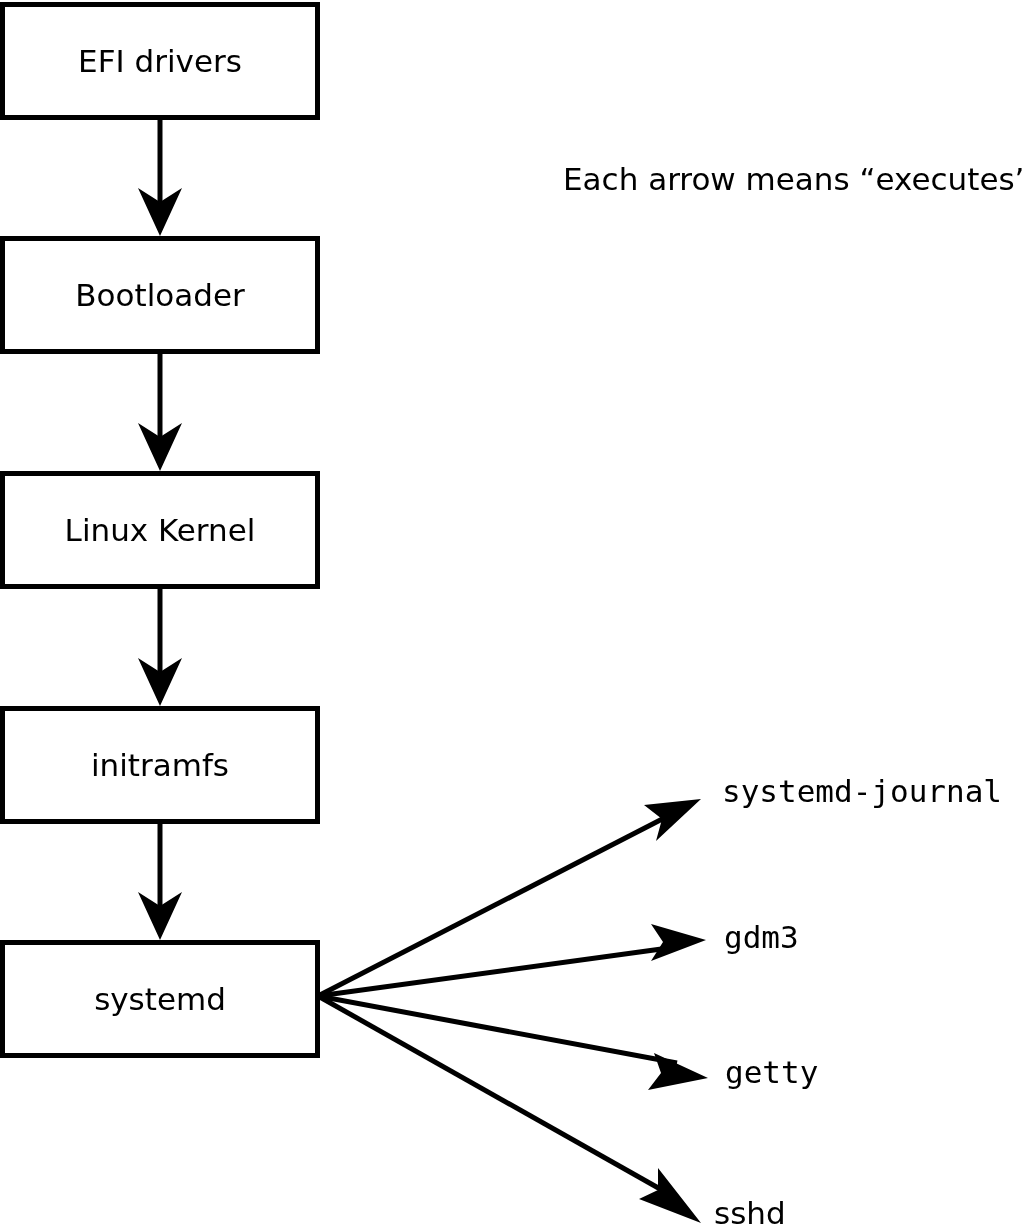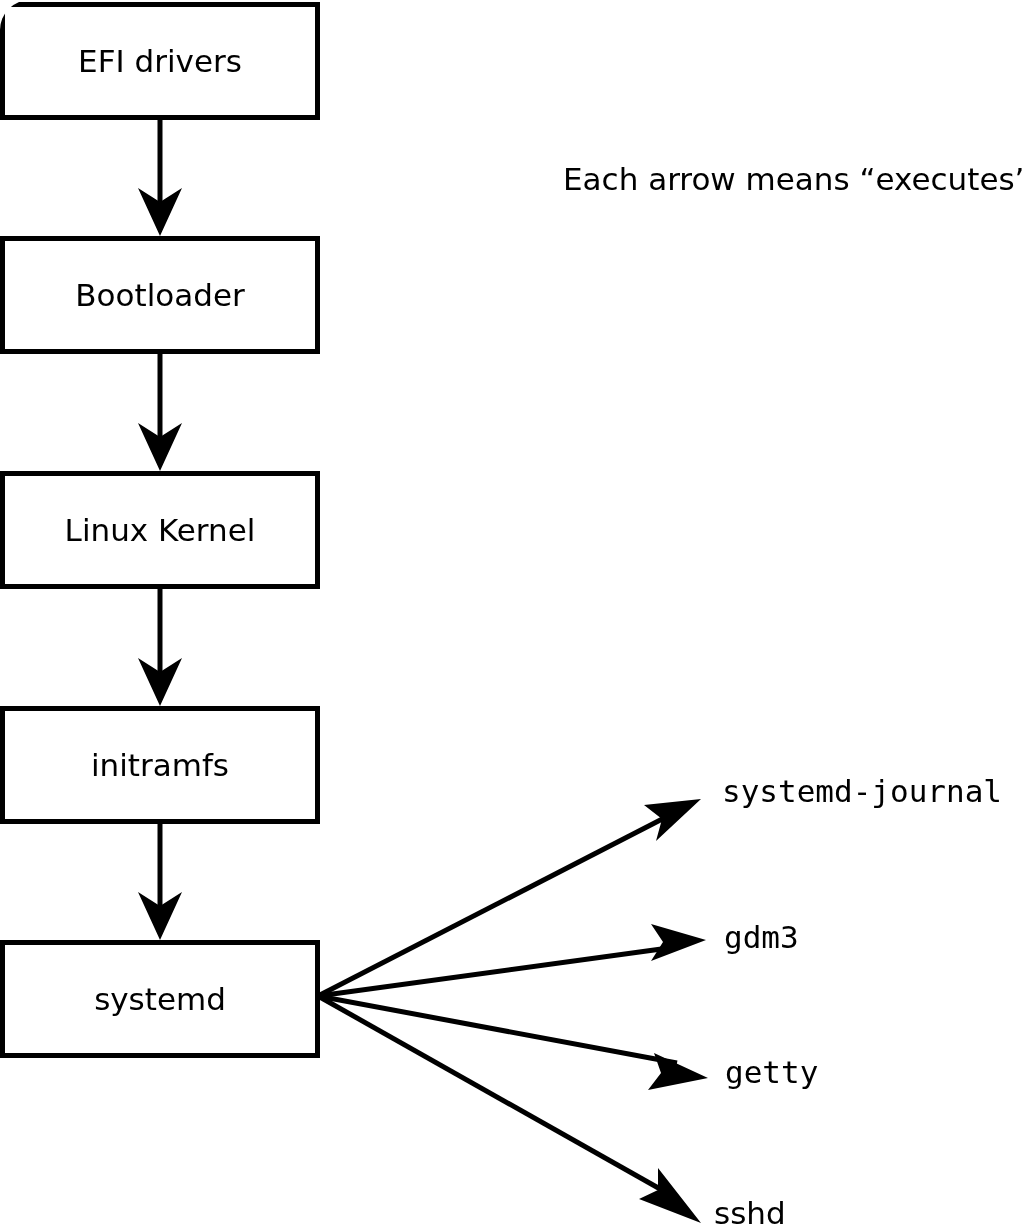--- a/index.html
+++ b/index.html
@@ -11,21 +11,20 @@
   body {
     font-family: "DejaVu Sans", sans-serif;
     color: #000000;
   }
   #diagram-root {
     position: relative;
     width: 1023px;
     height: 1230px;
     background: #ffffff;
     overflow: hidden;
-    border-radius: 30px;
   }
   #diagram-svg {
     position: absolute;
     left: 0;
     top: 0;
     width: 1023px;
     height: 1230px;
     display: block;
   }
   .box-rect {

